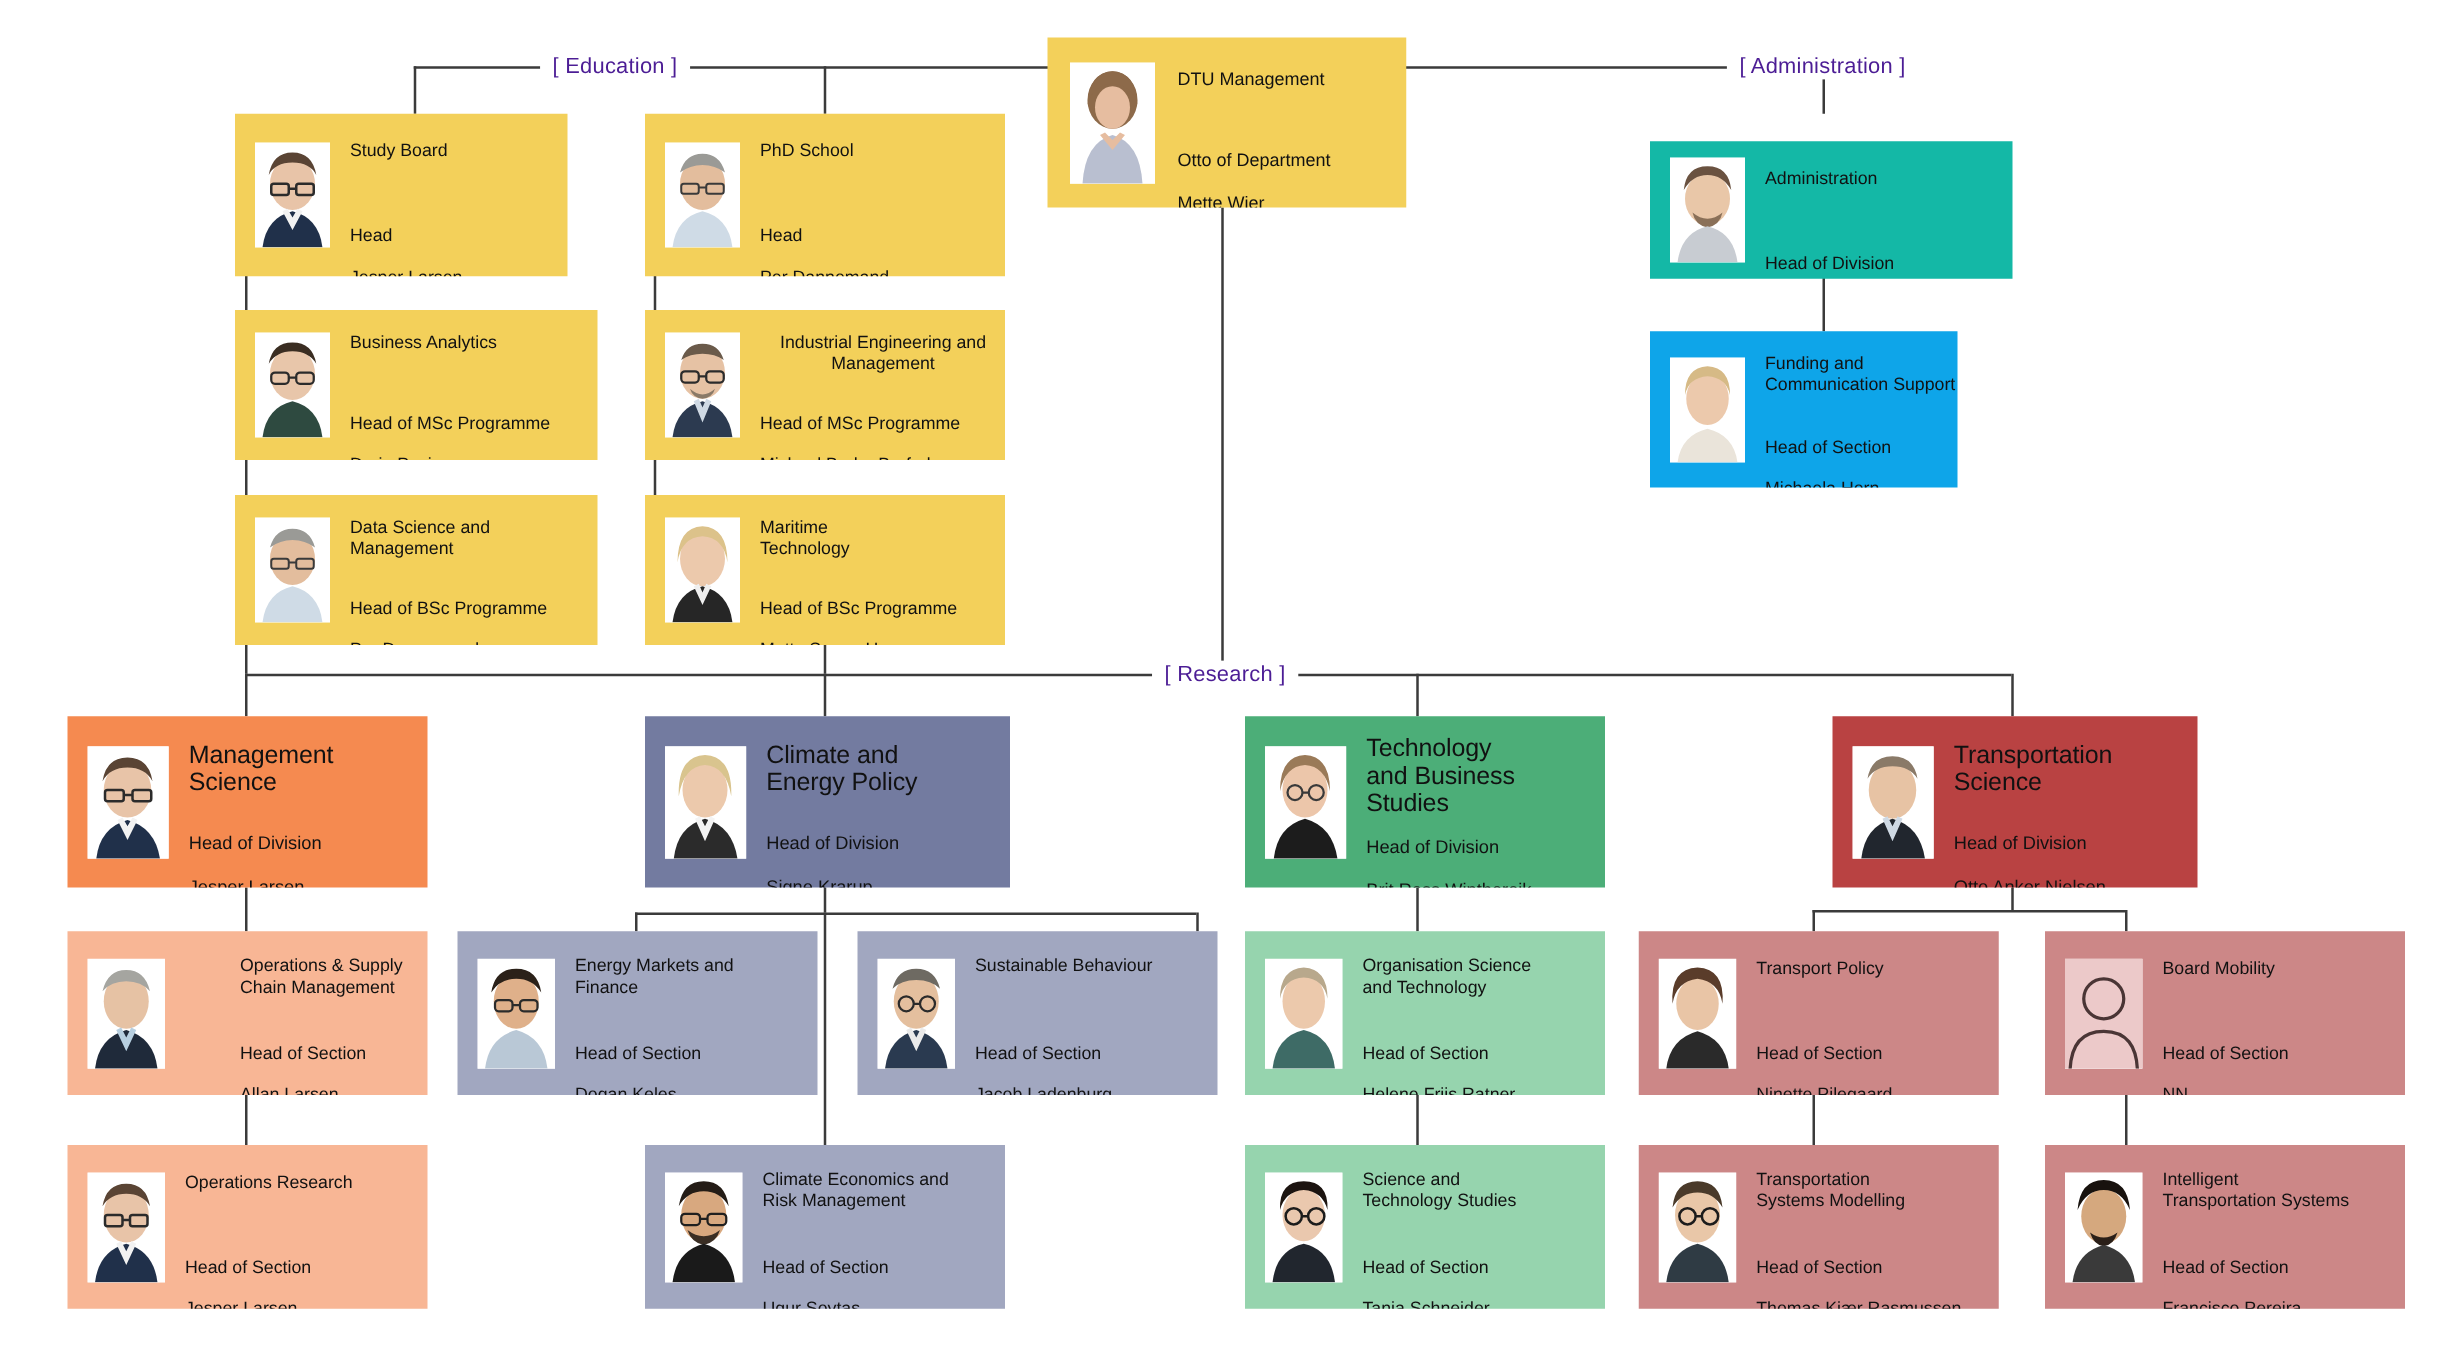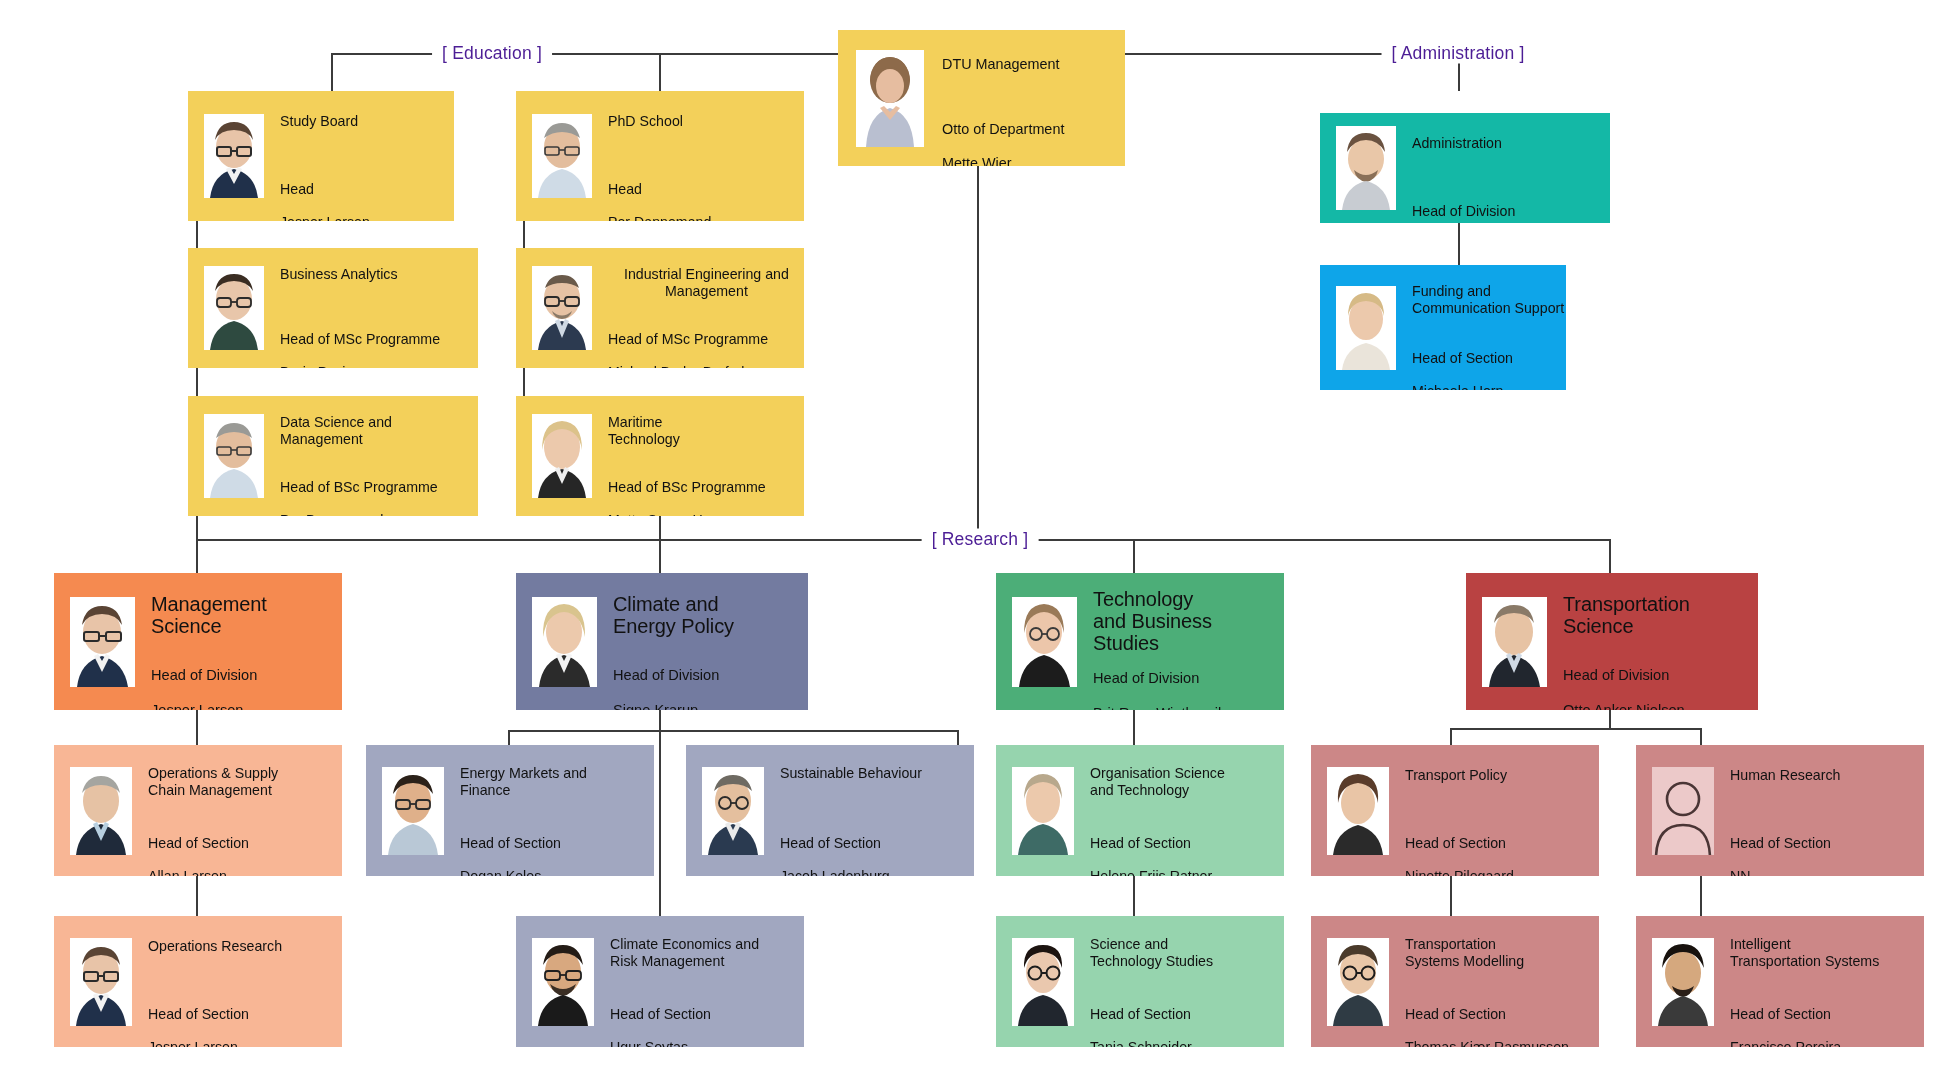--- a/index.html
+++ b/index.html
@@ -395,21 +395,21 @@
     <div class="txt">
       <div class="unit" style="left:16px; top:20px;">Transportation
 Science</div>
       <div class="role" style="left:16px; top:77px;">
         <span class="r1">Head of Division</span>
         <span class="r2">Otto Anker Nielsen</span>
       </div>
     </div>
   </div>
 
-  <div class="box sz-sm" style="left:54px; top:745px; width:288px; height:131px; background:#F8B695;">
+  <div class="box sz-sm" style="left:54px; top:745px; width:288px; height:131px; background:#F8B695;gap:44px;">
     <div class="photo" style="width:62px; height:88px; margin-left:16px;">
       <svg viewBox="0 0 62 88" preserveAspectRatio="none" aria-hidden="true">
         <rect width="62" height="88" fill="#ffffff"></rect>
         <ellipse cx="31" cy="34" rx="18" ry="22" fill="#e6c2a4"></ellipse>
         <path d="M12 26 Q16 9 31 9 Q46 9 50 26 Q43 18 31 18 Q19 18 12 26Z" fill="#a5a5a0"></path>
         <path d="M6 88 Q9 63 31 57 Q53 63 56 88 Z" fill="#1f2a3a"></path>
         <path d="M23 57 L31 74 L39 57 L35 55 L31 63 L27 55 Z" fill="#b7cfe0"></path>
       </svg>
     </div>
     <div class="txt">
@@ -505,21 +505,21 @@
 
   <div class="box sz-sm" style="left:1636px; top:745px; width:288px; height:131px; background:#CC8787;">
     <div class="photo placeholder-av" style="width:62px; height:88px; margin-left:16px;">
       <svg viewBox="0 0 62 88" preserveAspectRatio="none" aria-hidden="true">
         <rect width="62" height="88" fill="#ecc9c9"></rect>
         <circle cx="31" cy="32" r="16" fill="none" stroke="#4a3535" stroke-width="2.6"></circle>
         <path d="M4 92 Q4 58 31 58 Q58 58 58 92" fill="none" stroke="#4a3535" stroke-width="2.6"></path>
       </svg>
     </div>
     <div class="txt">
-      <div class="unit" style="left:16px; top:22px;">Human Research</div>
+      <div class="unit" style="left:16px; top:22px;">Board Mobility</div>
       <div class="role" style="left:16px; top:73px;">
         <span class="r1">Head of Section</span>
         <span class="r2">NN</span>
       </div>
     </div>
   </div>
 
   <div class="box sz-sm" style="left:54px; top:916px; width:288px; height:131px; background:#F8B695;">
     <div class="photo" style="width:62px; height:88px; margin-left:16px;">
       <svg viewBox="0 0 62 88" preserveAspectRatio="none" aria-hidden="true">

